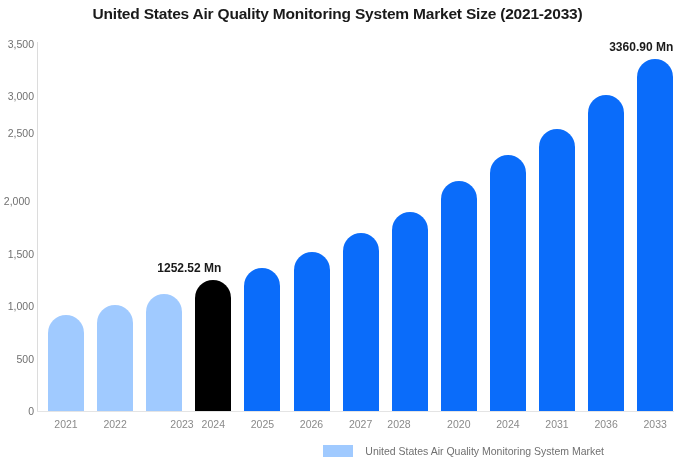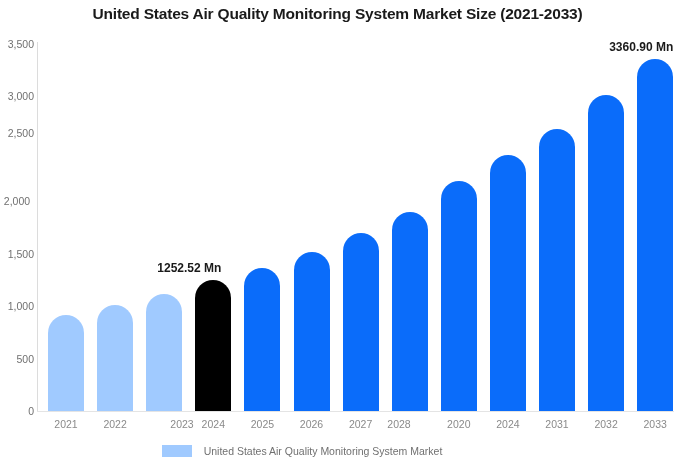--- a/index.html
+++ b/index.html
@@ -93,21 +93,21 @@
     color: #8a8a8a;
     white-space: nowrap;
   }
   #legend {
     position: absolute;
     left: 0;
     top: 445px;
     width: 604px;
     display: flex;
     align-items: center;
-    justify-content: center;
+    justify-content: flex-end;
     gap: 12px;
   }
   #legend-swatch {
     width: 30px;
     height: 12px;
     background: #a0caff;
     flex: 0 0 auto;
   }
   #legend-label {
     font-size: 10.5px;
@@ -158,18 +158,18 @@
     <div class="x-tick-label" style="left: 337.6px;">2027</div>
     <div class="bar" style="left: 391.7px; top: 211.771px; height: 199.229px; width: 36px; position: absolute; background: rgb(10, 108, 250);"></div>
     <div class="x-tick-label" style="left: 376px;">2028</div>
     <div class="bar" style="left: 440.8px; top: 181.363px; height: 229.637px; width: 36px; position: absolute; background: rgb(10, 108, 250);"></div>
     <div class="x-tick-label" style="left: 435.8px;">2020</div>
     <div class="bar" style="left: 489.9px; top: 155.149px; height: 255.851px; width: 36px; position: absolute; background: rgb(10, 108, 250);"></div>
     <div class="x-tick-label" style="left: 484.9px;">2024</div>
     <div class="bar" style="left: 539px; top: 128.934px; height: 282.066px; width: 36px; position: absolute; background: rgb(10, 108, 250);"></div>
     <div class="x-tick-label" style="left: 534px;">2031</div>
     <div class="bar" style="left: 588.1px; top: 95.38px; height: 315.62px; width: 36px; position: absolute; background: rgb(10, 108, 250);"></div>
-    <div class="x-tick-label" style="left: 583.1px;">2032</div>
+    <div class="x-tick-label" style="left: 583.1px;">2036</div>
     <div class="bar" style="left: 637.2px; top: 58.5856px; height: 352.414px; width: 36px; position: absolute; background: rgb(10, 108, 250);"></div>
     <div class="x-tick-label" style="left: 632.2px;">2033</div>
     <div class="bar-value-label" style="top: 260.664px; left: 157.3px; text-align: right;">1252.52 Mn</div>
     <div class="bar-value-label" style="top: 39.5856px; left: 609.2px;">3360.90 Mn</div>
   </div>
 
 </body></html>

